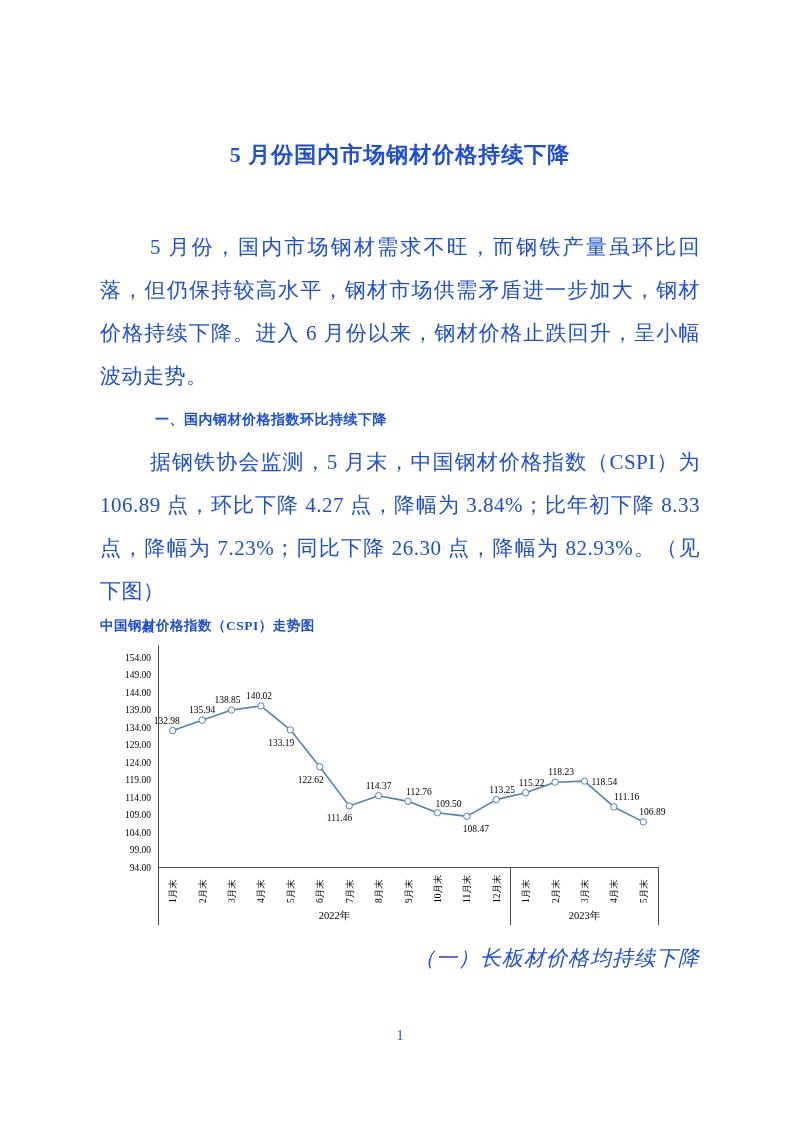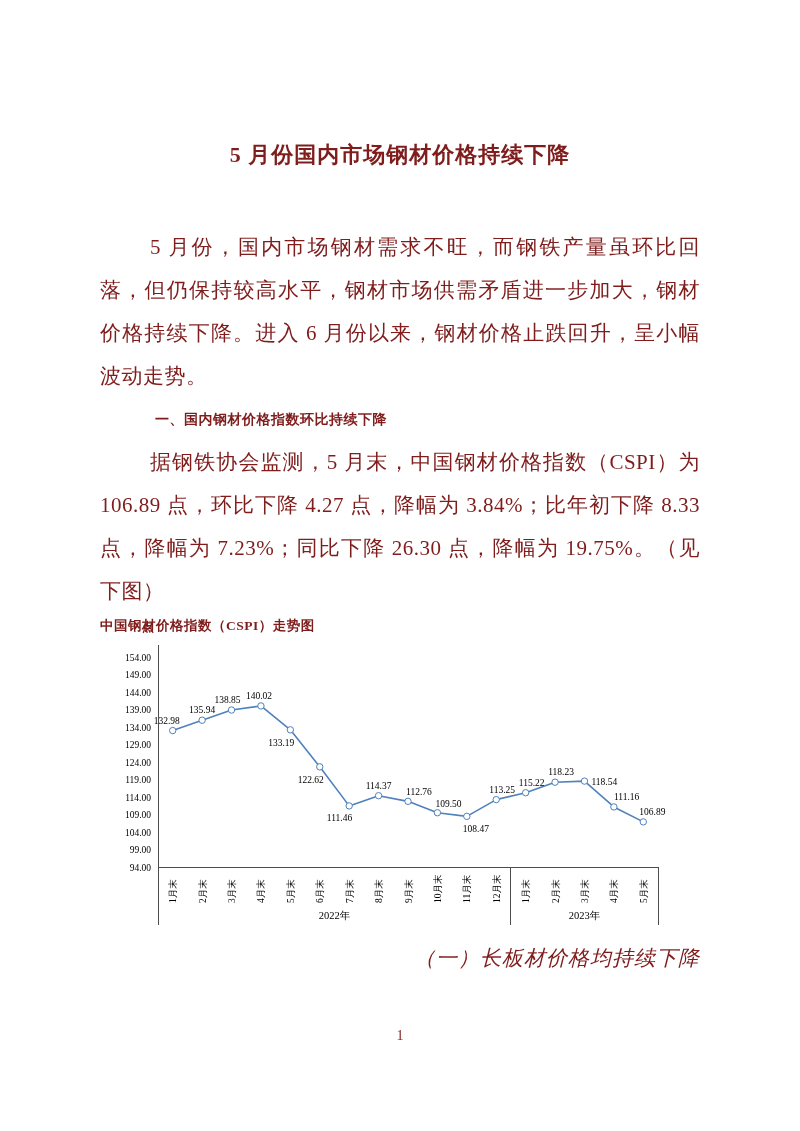--- a/index.html
+++ b/index.html
@@ -1,19 +1,19 @@
 <!DOCTYPE html>
 <html><head>
 <meta charset="utf-8">
 <style>
   html,body{margin:0;padding:0;background:#888;}
   .page{
     position:relative; width:800px; height:1131px; margin:0 auto;
     background:#ffffff; overflow:hidden;
-    font-family:"Liberation Serif", serif; color:#7f1d1d;
+    font-family:"Liberation Serif", serif; color:#1d4ed8;
   }
   .doc{position:absolute; left:100px; top:140px; width:600px;}
   .doc-title{
     font-size:22px; font-weight:bold; text-align:center;
     margin:0 0 56px 0; letter-spacing:1px;
   }
   .para{
     font-size:21px; line-height:43px; text-align:justify;
     margin:0; text-indent:50px; letter-spacing:0.5px;
   }
@@ -52,21 +52,21 @@
 
 <div class="page">
   <div class="doc">
 
     <h1 class="doc-title">5 月份国内市场钢材价格持续下降</h1>
 
     <p class="para">5 月份，国内市场钢材需求不旺，而钢铁产量虽环比回落，但仍保持较高水平，钢材市场供需矛盾进一步加大，钢材价格持续下降。进入 6 月份以来，钢材价格止跌回升，呈小幅波动走势。</p>
 
     <h2 class="sec-heading">一、国内钢材价格指数环比持续下降</h2>
 
-    <p class="para">据钢铁协会监测，5 月末，中国钢材价格指数（CSPI）为 106.89 点，环比下降 4.27 点，降幅为 3.84%；比年初下降 8.33 点，降幅为 7.23%；同比下降 26.30 点，降幅为 19.75%。（见下图）</p>
+    <p class="para">据钢铁协会监测，5 月末，中国钢材价格指数（CSPI）为 106.89 点，环比下降 4.27 点，降幅为 3.84%；比年初下降 8.33 点，降幅为 7.23%；同比下降 26.30 点，降幅为 82.93%。（见下图）</p>
 
     <div class="chart">
       <span class="chart-ylabel">点</span>
       <div class="chart-title">中国钢材价格指数（CSPI）走势图</div>
       <svg id="chart-svg" width="600" height="294">
           <text x="51" y="233.5" text-anchor="end" class="tick">94.00</text>
           <text x="51" y="216" text-anchor="end" class="tick">99.00</text>
           <text x="51" y="198.5" text-anchor="end" class="tick">104.00</text>
           <text x="51" y="181" text-anchor="end" class="tick">109.00</text>
           <text x="51" y="163.5" text-anchor="end" class="tick">114.00</text>

